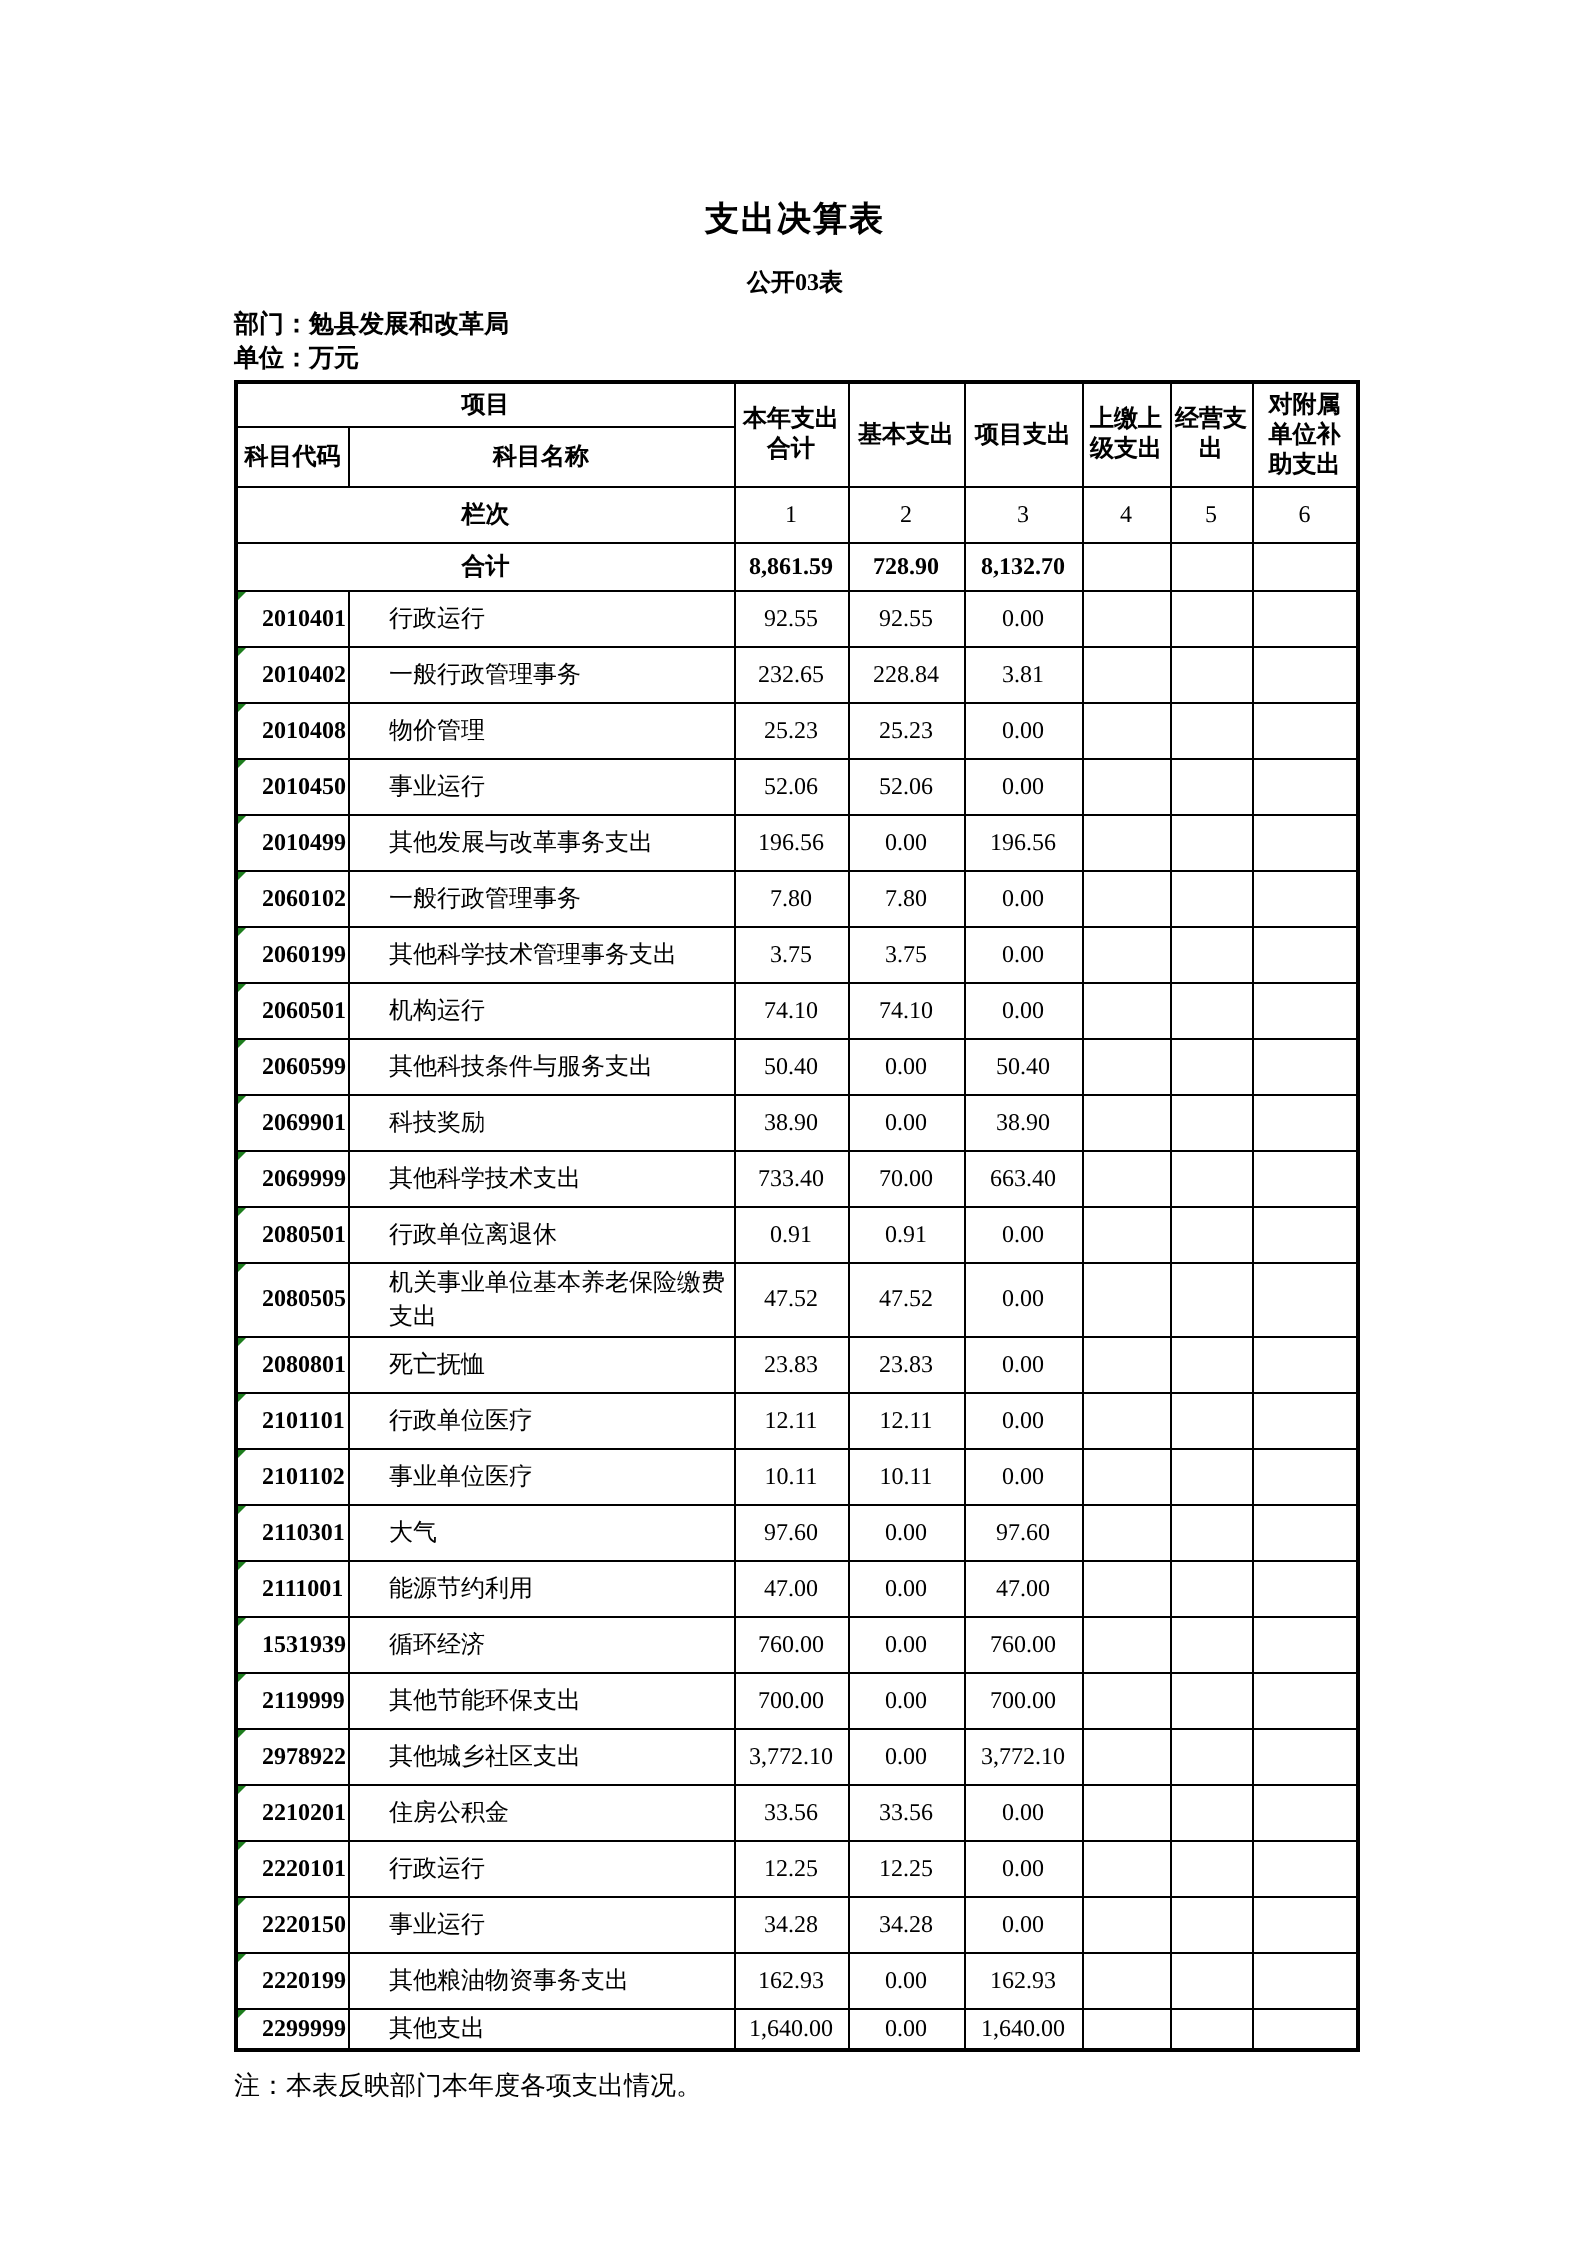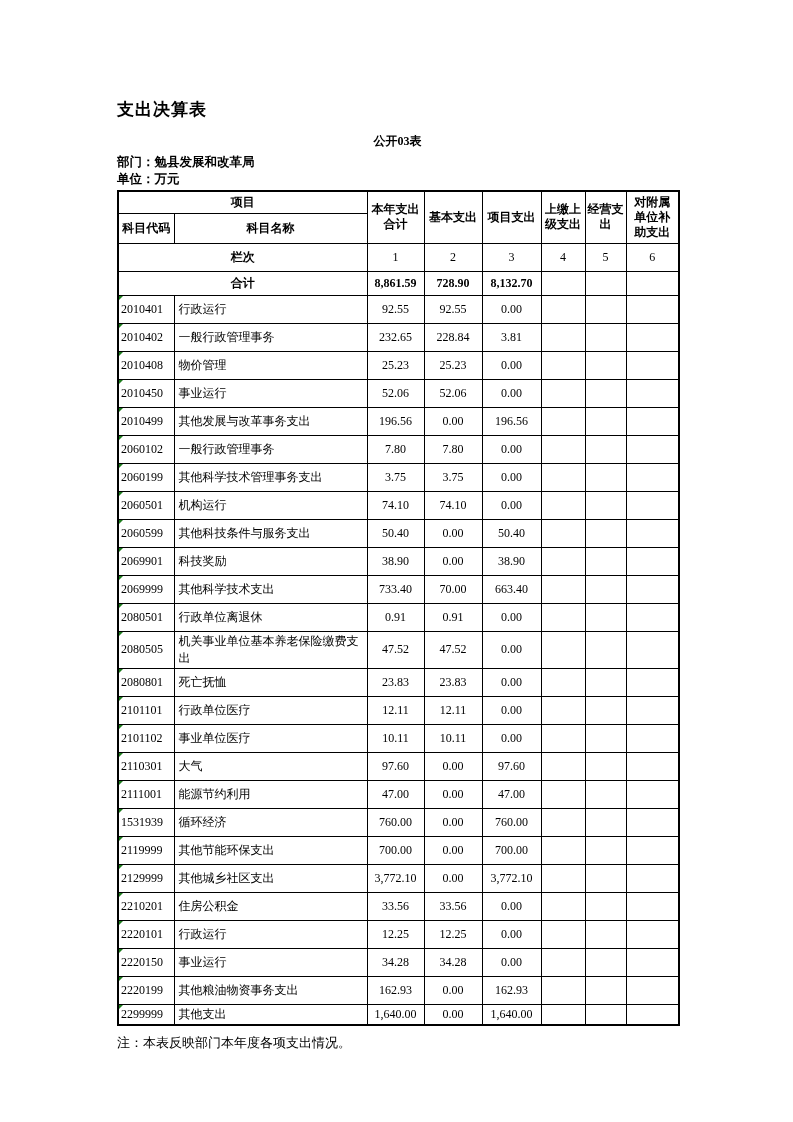--- a/index.html
+++ b/index.html
@@ -13,20 +13,21 @@
     color: #000000;
     overflow: hidden;
   }
   .content {
     position: absolute;
     left: 117px;
     top: 98px;
     width: 561px;
   }
   .doc-title {
+    text-align: center;
     font-family: "DejaVu Sans", "Liberation Sans", sans-serif;
     font-weight: bold;
     font-size: 17px;
     letter-spacing: 1px;
     margin-bottom: 12px;
   }
   .doc-code {
     text-align: center;
     font-weight: bold;
     font-size: 12px;
@@ -58,25 +59,26 @@
   tr.h1 th { height: 22px; }
   tr.h2 th { height: 30px; }
   tr.lanci td { height: 28px; }
   tr.lanci td.lanci-label { font-weight: bold; }
   tr.total-row td { height: 24px; font-weight: bold; }
   tr.data-row { height: 28px; }
   tr.data-row:last-child { height: 20px; }
   td.code-cell {
     text-align: left;
     position: relative;
-    padding-left: 2px;
+    padding-left: 12px;
+    font-weight: bold;
   }
   td.name-cell {
     text-align: left;
-    padding-left: 4px;
+    padding-left: 20px;
   }
   .flag {
     position: absolute;
     top: 0;
     left: 0;
     width: 0;
     height: 0;
     border-top: 4px solid #1d7d1d;
     border-right: 4px solid transparent;
   }
@@ -359,21 +361,21 @@
     <td class="name-cell">其他节能环保支出</td>
     <td>700.00</td>
     <td>0.00</td>
     <td>700.00</td>
     <td></td>
     <td></td>
     <td></td>
   </tr>
 
   <tr class="data-row">
-    <td class="code-cell"><span class="flag"></span><span>2129999</span></td>
+    <td class="code-cell"><span class="flag"></span><span>2978922</span></td>
     <td class="name-cell">其他城乡社区支出</td>
     <td>3,772.10</td>
     <td>0.00</td>
     <td>3,772.10</td>
     <td></td>
     <td></td>
     <td></td>
   </tr>
 
   <tr class="data-row">

